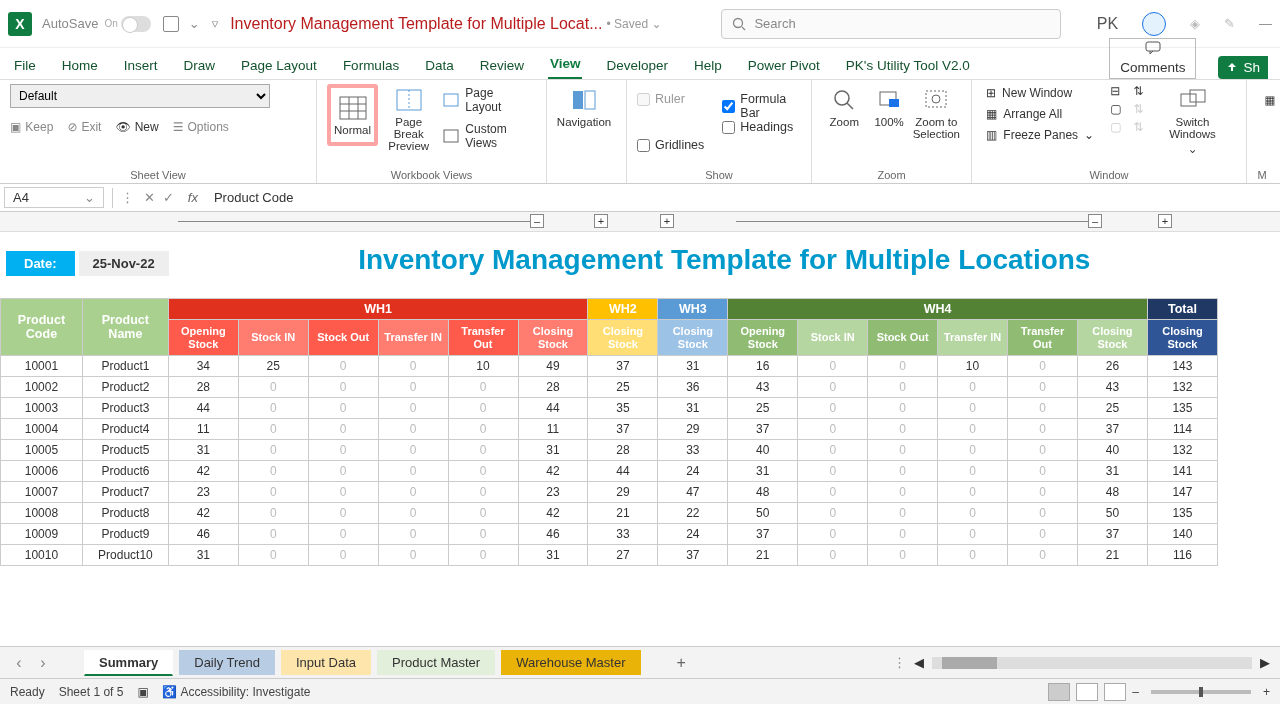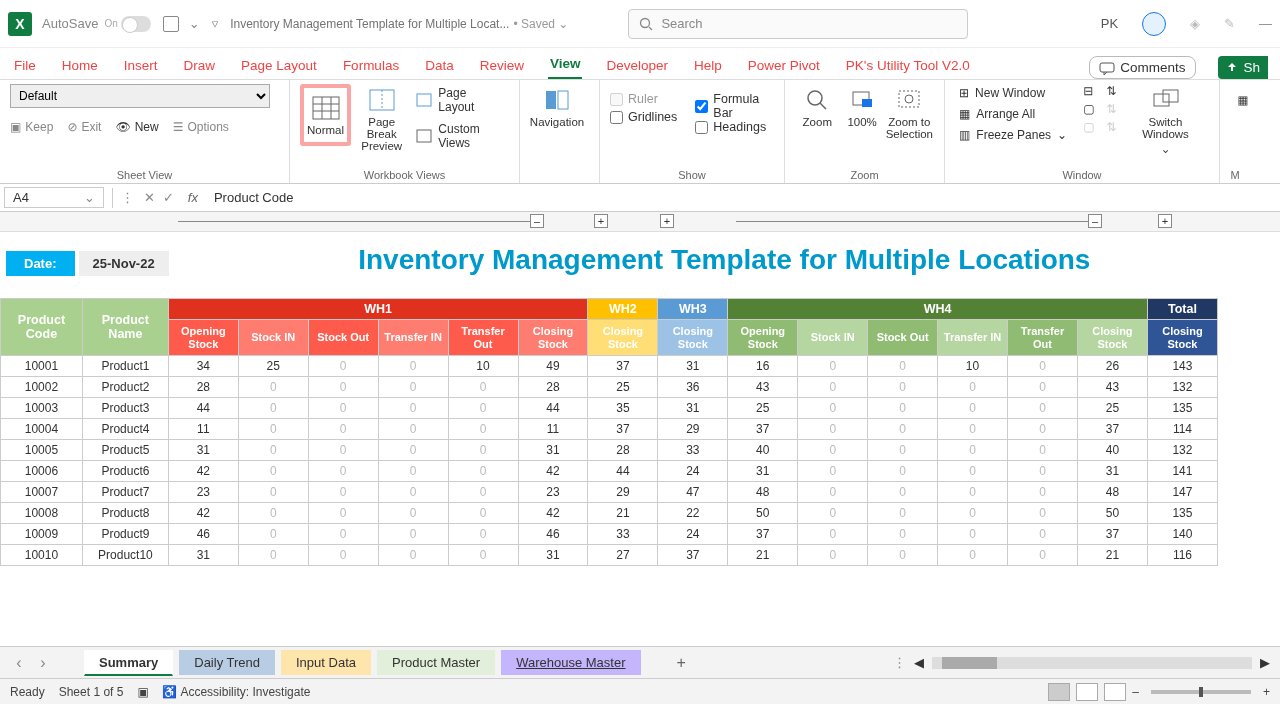--- a/index.html
+++ b/index.html
@@ -6,34 +6,34 @@
 body { width: 1280px; height: 720px; overflow: hidden; background: #fff; font-size: 13px; color: #333; }
 
 
 .titlebar { height: 48px; background: #fff; display: flex; align-items: center; padding: 0 8px; border-bottom: 1px solid #eee; }
 .titlebar .excel-logo { width: 24px; height: 24px; background: #107c41; border-radius: 3px; display: flex; align-items: center; justify-content: center; color: #fff; font-weight: bold; font-size: 14px; margin-right: 10px; }
 .titlebar .autosave { color: #888; font-size: 13px; margin-right: 6px; }
 .titlebar .toggle { width: 30px; height: 16px; background: #ddd; border-radius: 8px; position: relative; margin-right: 12px; }
 .titlebar .toggle::after { content: ""; position: absolute; left: 1px; top: 1px; width: 14px; height: 14px; background: #fff; border-radius: 50%; border:1px solid #ccc; }
 .titlebar .save-ico { width: 16px; height: 16px; border: 1.5px solid #888; border-radius: 2px; margin-right: 10px; position: relative; }
 .titlebar .dd { color: #888; margin-right: 12px; }
-.titlebar .doc-title { color: #737373; font-size: 12px; }
+.titlebar .doc-title { color: #b91c1c; font-size: 16px; }
 .titlebar .saved-state { color: #999; font-size: 12px; margin-left: 4px; }
 .titlebar .search-box { margin-left: 60px; flex: 0 0 340px; height: 30px; border: 1px solid #ccc; border-radius: 4px; display: flex; align-items: center; padding: 0 10px; color: #888; background: #fafafa; }
 .titlebar .search-box svg { margin-right: 8px; }
 .titlebar .right { margin-left: auto; display: flex; align-items: center; gap: 24px; color: #888; }
 .titlebar .avatar { width: 24px; height: 24px; border-radius: 50%; background: #e3f2fd; border: 1.5px solid #1a73e8; }
-.titlebar .pk { font-size: 13px; color: #555; }
+.titlebar .pk { font-size: 16px; color: #555; }
 
 
 .menubar { height: 32px; display: flex; align-items: flex-end; padding: 0 12px; gap: 22px; border-bottom: 1px solid #ddd; font-size: 13.5px; }
-.menubar .tab { padding: 6px 2px; color: #ef4444; cursor: pointer; }
+.menubar .tab { padding: 6px 2px; color: #14532d; cursor: pointer; }
 .menubar .tab.active { color: #0f7b3e; border-bottom: 2.5px solid #0f7b3e; font-weight: 600; }
 .menubar .spacer { flex: 1; }
-.menubar .comments-btn { border: 1px solid #bbb; border-radius: 8px; padding: 3px 10px; display: flex; align-items: flex-end; gap: 6px; }
+.menubar .comments-btn { border: 1px solid #bbb; border-radius: 0; padding: 3px 10px; display: flex; align-items: center; gap: 6px; flex-direction: column; }
 .menubar .share-btn { background: #107c41; color: #fff; border-radius: 4px 0 0 4px; padding: 4px 8px; display: flex; align-items: center; gap: 5px; }
 
 
 .ribbon { height: 104px; background: #fff; display: flex; border-bottom: 1.5px solid #ccc; font-size: 12px; }
 .ribbon .group { border-right: 1px solid #ddd; display: flex; flex-direction: column; padding: 4px 10px 0 10px; }
 .ribbon .group-body { flex: 1; display: flex; align-items: flex-start; gap: 6px; }
 .ribbon .group-label { text-align: center; color: #666; font-size: 11px; padding: 2px 0; }
 .ribbon select.sheet-view { width: 260px; height: 24px; border: 1px solid #aaa; font-size: 12px; padding: 1px 4px; }
 .ribbon .sv-btns { display: flex; gap: 14px; margin-top: 6px; color: #888; align-items: center; }
 .ribbon .sv-btns span { display: flex; align-items: center; gap: 4px; }
@@ -77,21 +77,21 @@
 .zero { color: #bbb; }
 
 
 .sheettabs { height: 32px; border-top: 1px solid #ccc; display:flex; align-items:center; padding: 0 10px; background: #f3f3f3; font-size: 13px; gap: 6px; }
 .sheettabs .nav-arrow { width: 18px; text-align: center; color: #888; font-size: 16px; }
 .sheettabs .st { padding: 4px 14px; border: 1px solid transparent; }
 .sheettabs .st.active { background:#fff; border-bottom: 2.5px solid #107c41; font-weight: bold; }
 .sheettabs .st.c1 { background: #b8cce4; }
 .sheettabs .st.c2 { background: #fde5ac; }
 .sheettabs .st.c3 { background: #e2efda; }
-.sheettabs .st.c4 { background: #c4b5fd; text-decoration: underline; }
+.sheettabs .st.c4 { background: #eab308; }
 .sheettabs .plus { margin-left: 30px; font-size: 16px; color: #666; }
 .sheettabs .scroll { margin-left: auto; display: flex; align-items: center; gap: 8px; }
 .sheettabs .track { width: 320px; height: 12px; background: #ddd; position: relative; }
 .sheettabs .track .thumb { position:absolute; left: 10px; width: 55px; height: 12px; background: #aaa; }
 
 
 .statusbar { height: 26px; background: #f3f3f3; border-top: 1px solid #ccc; display:flex; align-items:center; padding: 0 10px; font-size: 12px; gap: 14px; color: #444; }
 .statusbar .right { margin-left:auto; display:flex; align-items:center; gap: 6px; }
 .statusbar .vbtn { width: 22px; height: 18px; border:1px solid #aaa; background:#fff; }
 .statusbar .vbtn.active { background:#ccc; }
@@ -153,21 +153,21 @@
   </div>
   <div class="share-btn">
     <svg width="12" height="12">
         <path d="M6 1 L10 5 L7 5 L7 9 L5 9 L5 5 L2 5 Z" fill="#fff"></path>
       </svg>
     <span>Sh</span>
   </div>
 </div>
 
 <div class="ribbon">
-  <div class="group" style="width:290px">
+  <div class="group" style="width:317px">
     <div class="group-body" style="flex-direction:column">
       <select class="sheet-view"><option>Default</option></select>
       <div class="sv-btns">
         <span>▣ <span>Keep</span></span>
         <span>⊘ <span>Exit</span></span>
         <span style="color:#333">👁 <span>New</span></span>
         <span>☰ <span>Options</span></span>
       </div>
     </div>
     <div class="group-label">Sheet View</div>
@@ -224,21 +224,21 @@
             </svg>
           </div>
           <span>Navigation</span>
         </div>
       </div>
     <div class="group-label">&nbsp;</div>
   </div>
 
   <div class="group" style="width:185px">
     <div class="group-body" style="gap:18px;padding-top:8px">
-      <div class="col" style="gap:4px">
+      <div class="col" style="gap:32px">
         <label class="chk">
             <input type="checkbox" disabled="" style="">
             <span style="color:#999">Ruler</span>
           </label>
         <label class="chk">
             <input type="checkbox" style="">
             <span>Gridlines</span>
           </label>
       </div>
       <div class="col" style="gap:0">

